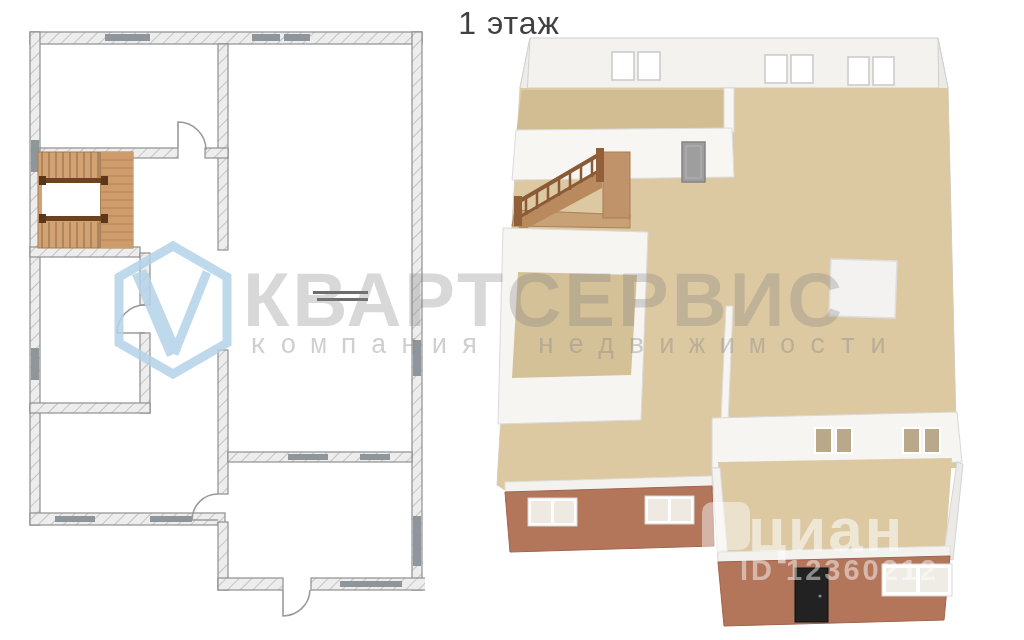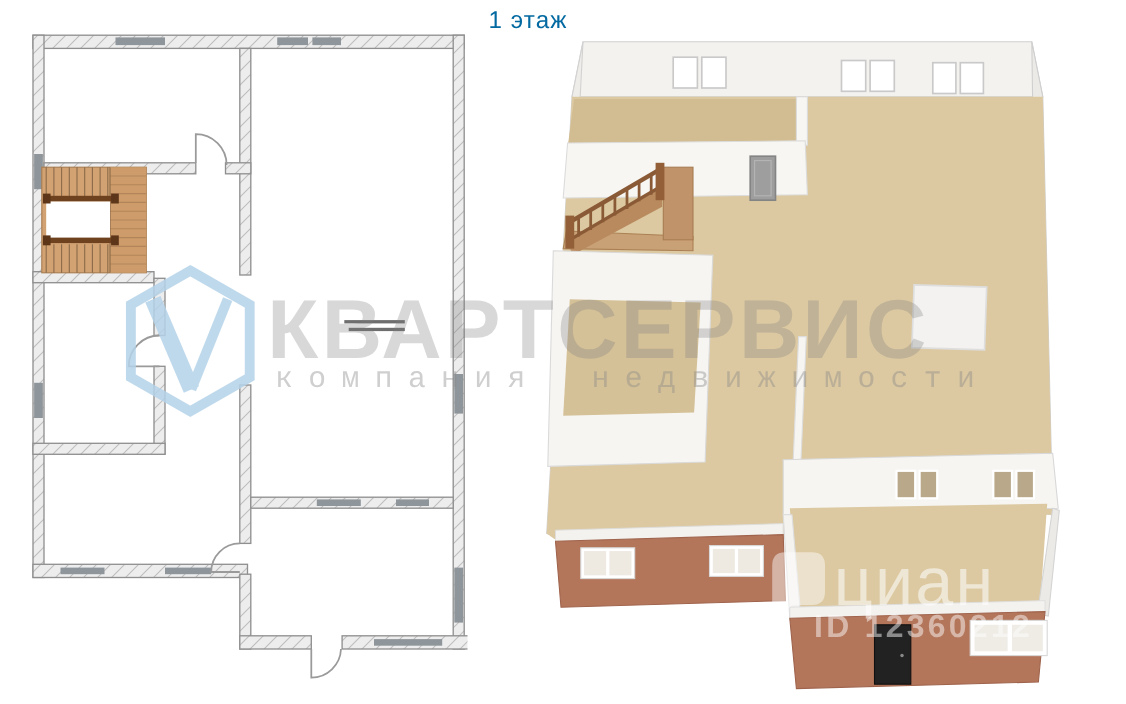--- a/index.html
+++ b/index.html
@@ -3,40 +3,40 @@
 <meta charset="utf-8">
 <style>
   html,body{margin:0;padding:0;}
   body{
     width:1024px;height:640px;position:relative;overflow:hidden;
     background:#ffffff;
     font-family:"Liberation Sans", sans-serif;
   }
   .abs{position:absolute;}
   #title{
-    left:400px;top:5px;width:160px;text-align:center;
-    font-size:22px;color:#0369a1;letter-spacing:1px;
+    left:400px;top:5px;width:160px;text-align:right;
+    font-size:32px;color:#404040;letter-spacing:1px;
   }
   #plan2d{left:25px;top:28px;}
   #plan3d{left:490px;top:30px;}
   
   #wm-logo{left:108px;top:238px;pointer-events:none;}
   #wm-brand{
     left:243px;top:256px;font-size:76px;font-weight:700;
     color:rgba(125,125,125,0.30);letter-spacing:3px;white-space:nowrap;
     pointer-events:none;
   }
   #wm-tagline{
     left:250px;top:331px;font-size:27px;font-weight:400;
     color:rgba(135,135,135,0.40);letter-spacing:14px;word-spacing:16px;
     white-space:nowrap;pointer-events:none;font-family:Liberation Mono, monospace;
   }
   #cian-wm{left:700px;top:492px;width:320px;height:100px;pointer-events:none;}
   #cian-name{
-    left:58px;top:2px;font-size:62px;font-weight:400;
+    left:48px;top:2px;font-size:62px;font-weight:700;
     color:rgba(255,255,255,0.55);letter-spacing:2px;position:absolute;
   }
   #cian-id{
     left:40px;top:62px;font-size:29px;font-weight:700;
     color:rgba(255,255,255,0.48);letter-spacing:3px;position:absolute;
     white-space:nowrap;
   }
 </style>
 </head>
 <body>

